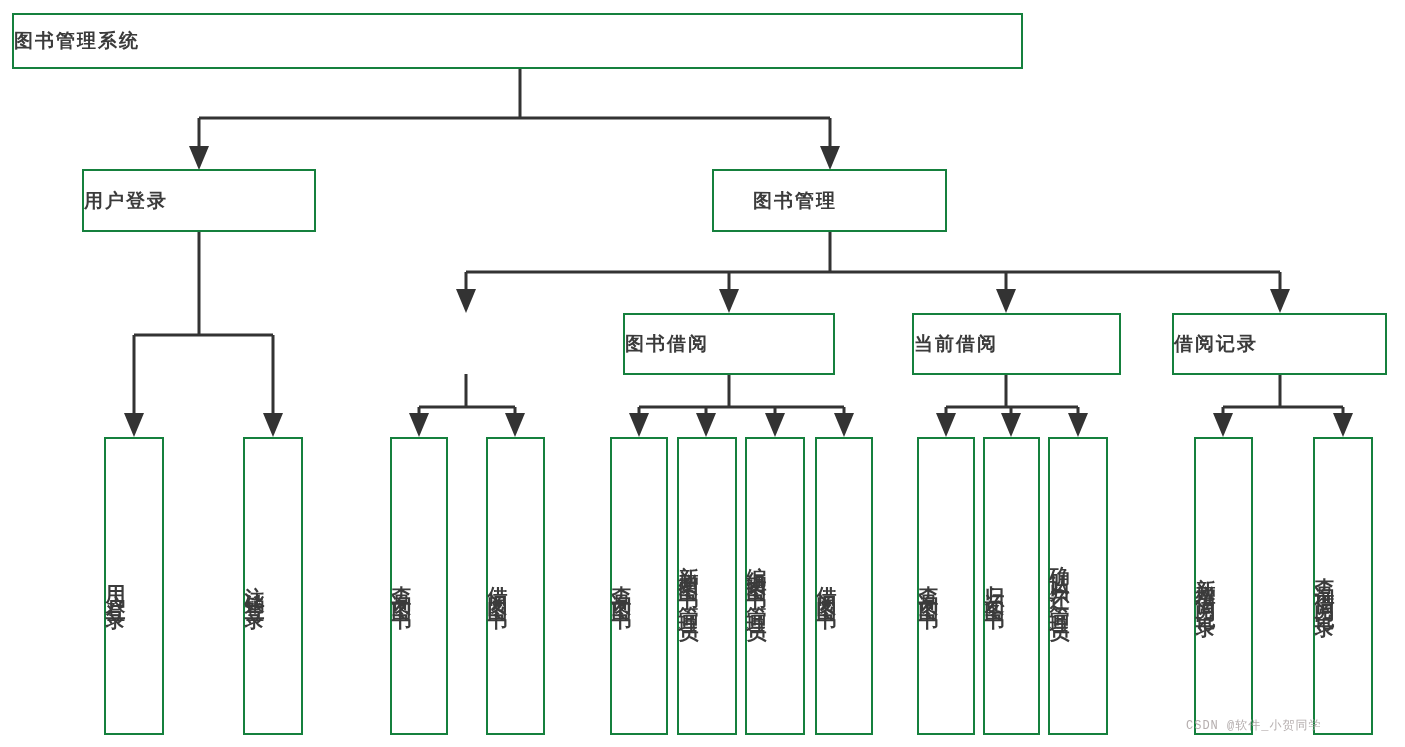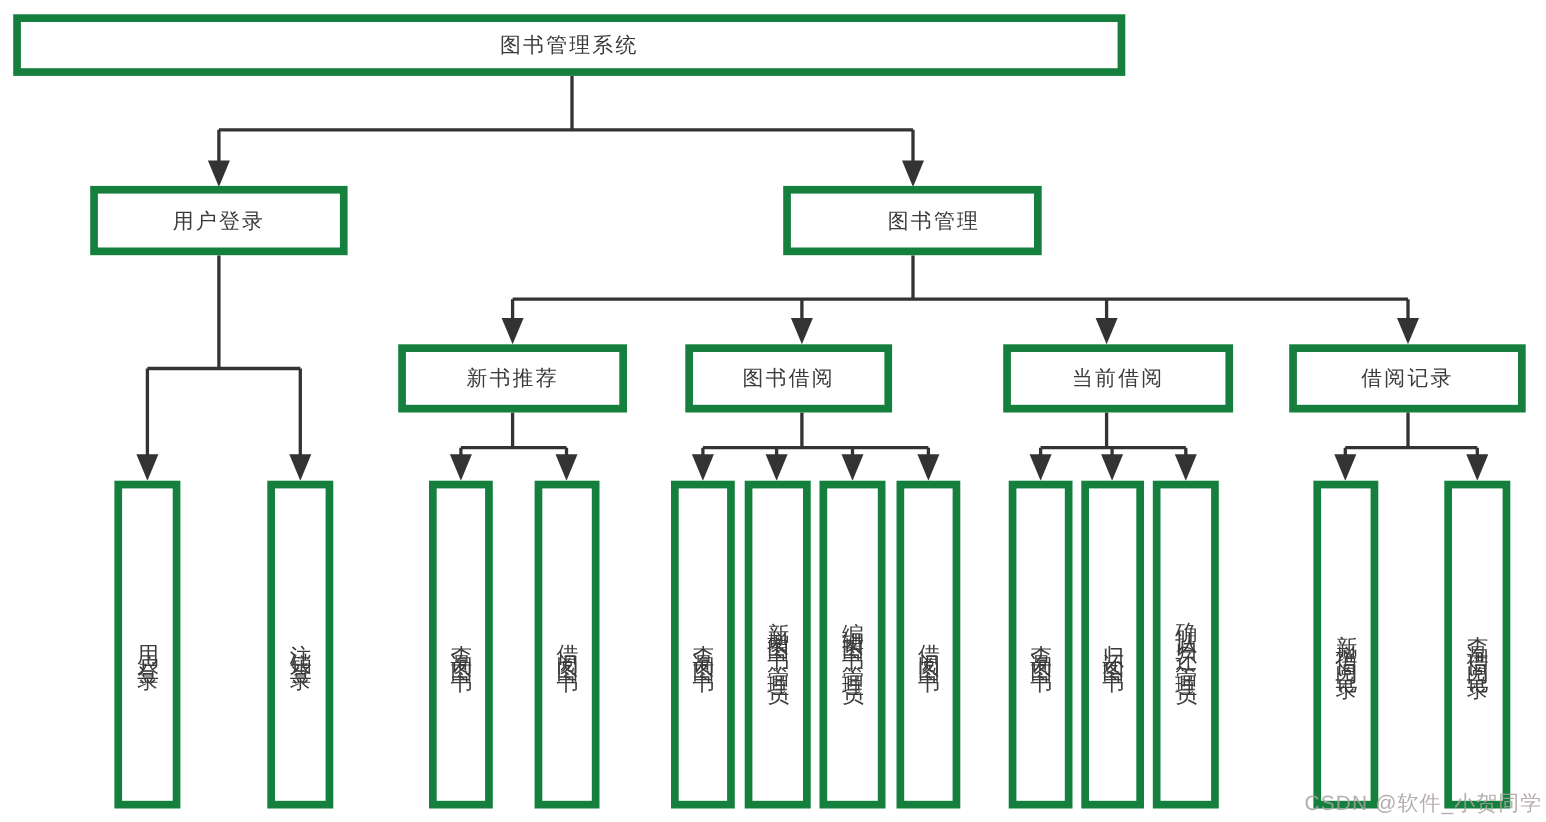--- a/index.html
+++ b/index.html
@@ -10,44 +10,46 @@
     font-family:"Liberation Sans", sans-serif;
     overflow:hidden;
   }
   .connectors{position:absolute;left:0;top:0;width:1405px;height:747px;}
   .connectors path{stroke:#333333;stroke-width:3;fill:none;}
   .connectors polygon{fill:#333333;stroke:none;}
   .node{
     position:absolute;
     box-sizing:border-box;
     background:#ffffff;
-    border:7px solid #15803d;
-    display:flex;align-items:center;justify-content:center;
+    border:2px solid #15803d;
+    display:flex;align-items:center;
     color:#3b3b3b;
+    font-weight:bold;
   }
   .hnode{font-size:19px;letter-spacing:2px;}
   .root{font-size:19px;letter-spacing:2px;}
   .leaf{padding:6px 0;}
   .vtext{
     writing-mode:vertical-rl;
     text-orientation:mixed;
     font-size:20px;
     letter-spacing:8px;
     color:#3b3b3b;
     line-height:1;
     white-space:nowrap;
   }
   .watermark{
     position:absolute;
     left:1186px;top:717px;
-    font-size:19px;
+    font-size:12px;
     color:rgba(168,160,160,0.85);
     letter-spacing:1px;
     z-index:5;
     white-space:nowrap;
+    font-family:Liberation Mono, monospace;
   }
 </style>
 </head>
 <body>
 
 <div class="stage">
 
   <svg class="connectors" viewBox="0 0 1405 747" xmlns="http://www.w3.org/2000/svg" aria-hidden="true">
 
     <path d="M520 68 V118 M199 118 H830 M199 118 V148 M830 118 V148"></path>
@@ -88,24 +90,21 @@
     <span>图书管理系统</span>
   </div>
 
   <div class="node hnode" style="left:82px;top:169px;width:234px;height:63px;">
     <span>用户登录</span>
   </div>
   <div class="node hnode" style="left:712px;top:169px;width:235px;height:63px;padding-left:39px;">
     <span>图书管理</span>
   </div>
 
-  <div class="node hnode" style="left:362px;top:313px;width:208px;height:62px;">
-    <span>新书推荐</span>
-  </div>
-  <div class="node hnode" style="left:623px;top:313px;width:188px;height:62px;">
+  <div class="node hnode" style="left:623px;top:313px;width:212px;height:62px;">
     <span>图书借阅</span>
   </div>
   <div class="node hnode" style="left:901px;top:313px;width:209px;height:62px;margin-left:11px;">
     <span>当前借阅</span>
   </div>
   <div class="node hnode" style="left:1172px;top:313px;width:215px;height:62px;">
     <span>借阅记录</span>
   </div>
 
   <div class="node leaf" style="left:104px;top:437px;width:60px;height:298px;">

